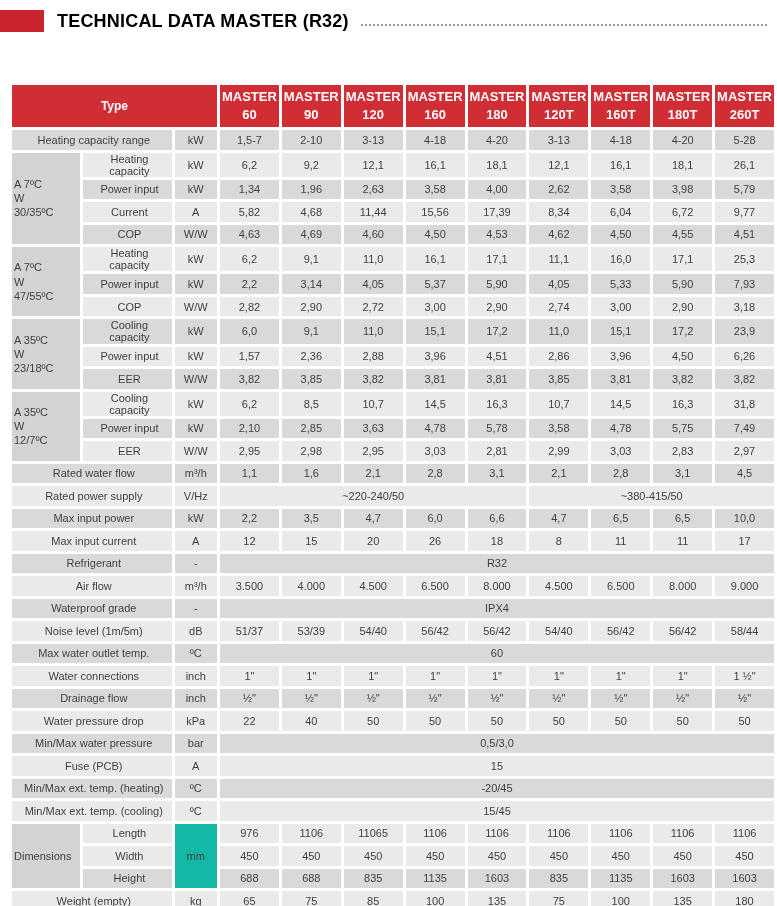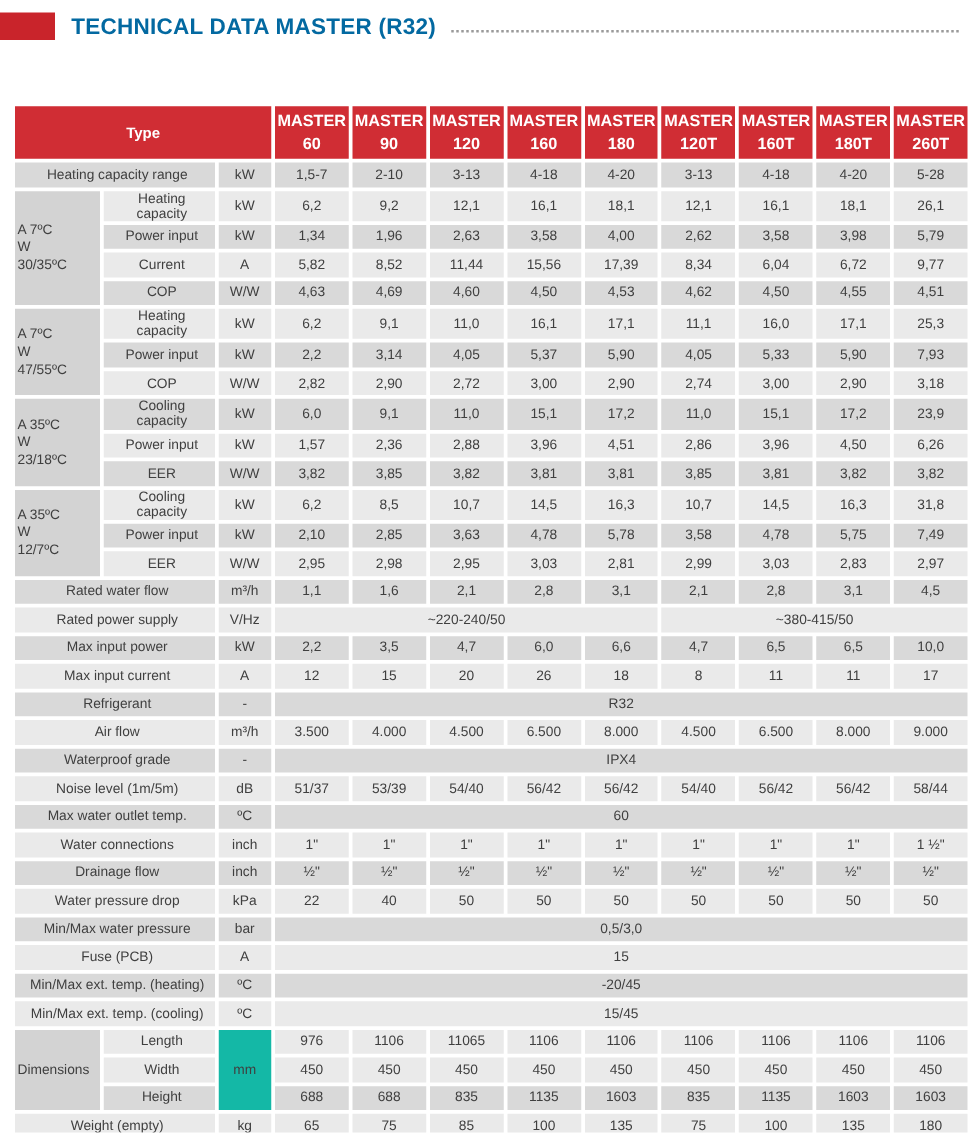--- a/index.html
+++ b/index.html
@@ -5,21 +5,21 @@
   html,body{margin:0;padding:0;}
   body{
     width:777px;height:906px;background:#ffffff;overflow:hidden;
     font-family:"Liberation Sans", sans-serif;color:#3f3f3f;
     -webkit-font-smoothing:antialiased;
   }
   
   .title-bar{display:flex;align-items:center;height:26px;margin-top:8px;}
   .title-square{width:44px;height:22px;background:#c9242b;flex:0 0 auto;}
   .page-title{
-    font-size:18px;font-weight:bold;color:#0369a1;letter-spacing:.2px;
+    font-size:18px;font-weight:bold;color:#000000;letter-spacing:.2px;
     margin:0 10px 0 13px;white-space:nowrap;
   }
   .dotted-line{flex:1;height:0;border-bottom:2px dotted #9a9a9a;margin:8px 10px 0 2px;}
   
   table.spec{
     border-collapse:separate;border-spacing:3px 3px;table-layout:fixed;
     margin:48px 0 0 9px;
   }
   th,td{padding:0 2px;overflow:hidden;}
   th{
@@ -127,21 +127,21 @@
           <td class="sd">4,00</td>
           <td class="sd">2,62</td>
           <td class="sd">3,58</td>
           <td class="sd">3,98</td>
           <td class="sd">5,79</td>
         </tr>
         <tr>
           <td class="lbl sl">Current</td>
           <td class="unit sl">A</td>
           <td class="sl">5,82</td>
-          <td class="sl">8,52</td>
+          <td class="sl">4,68</td>
           <td class="sl">11,44</td>
           <td class="sl">15,56</td>
           <td class="sl">17,39</td>
           <td class="sl">8,34</td>
           <td class="sl">6,04</td>
           <td class="sl">6,72</td>
           <td class="sl">9,77</td>
         </tr>
         <tr>
           <td class="lbl sd">COP</td>

